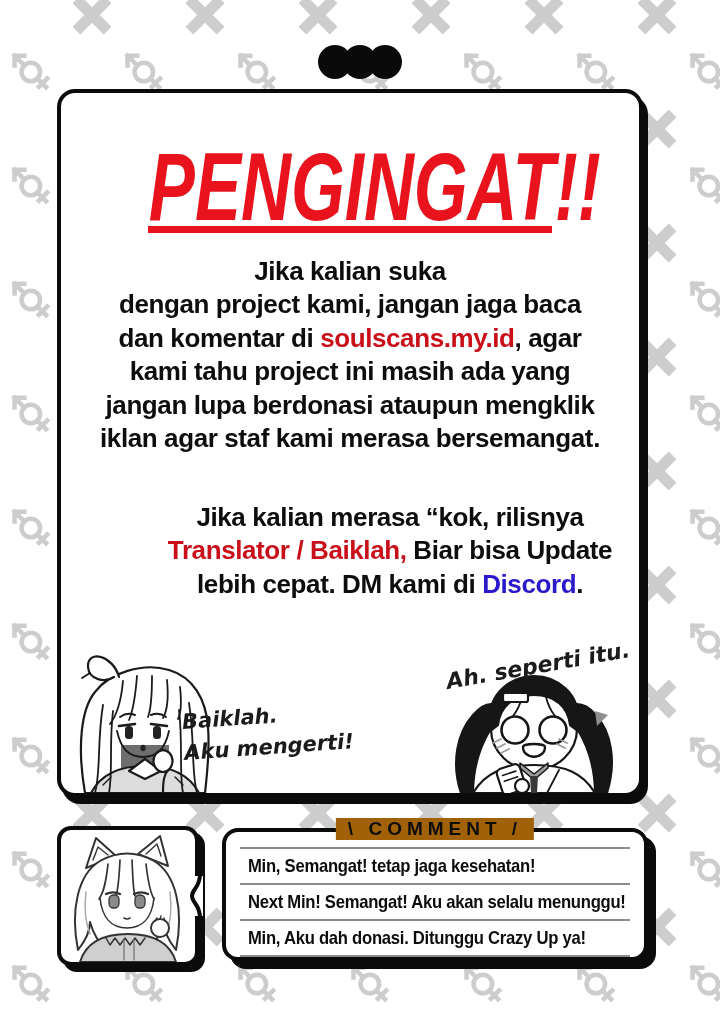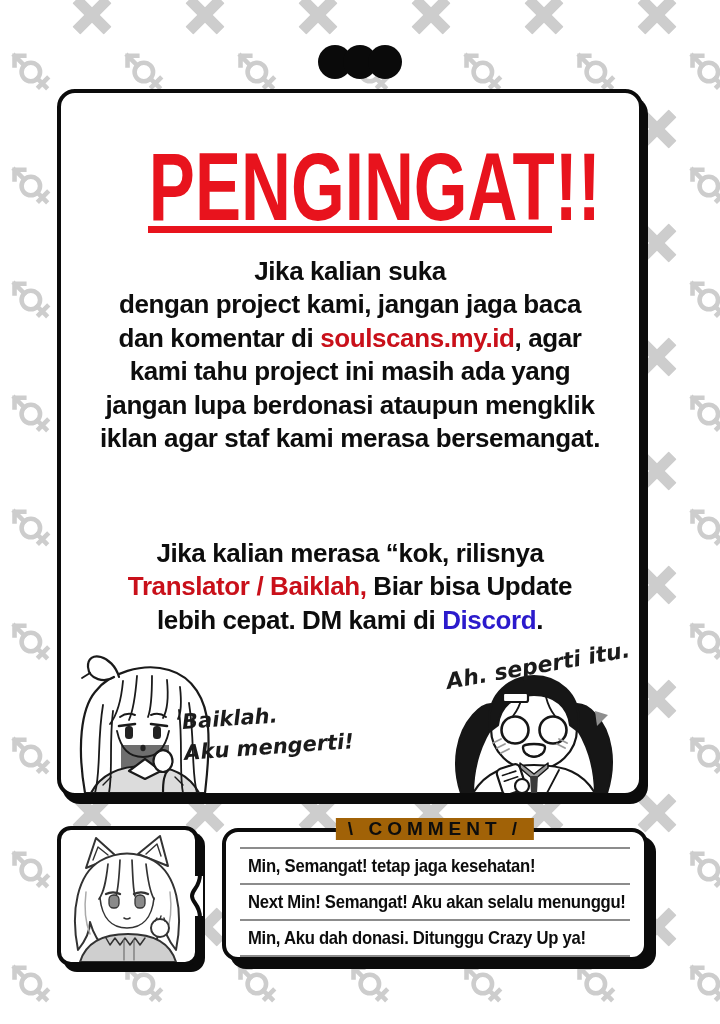--- a/index.html
+++ b/index.html
@@ -20,34 +20,34 @@
             background:#0a0a0a; }
   .dots i + i { margin-left:-9px; }
   
   .main-box {
     position:absolute; left:57px; top:89px; width:586px; height:708px;
     background:#fff; border:4px solid var(--border_black,#0b0b0b);
     border-radius:18px; box-shadow:5px 7px 0 var(--border_black,#0b0b0b);
     z-index:2; overflow:hidden;
   }
   .title-wrap { position:absolute; top:46px; left:0; width:100%;
-                text-align:right; line-height:1; }
+                text-align:right; line-height:1;font-style:italic; }
   .title-wrap b {
     display:inline-block; font-size:96px; font-weight:700; letter-spacing:0;
     color:var(--title_red,#e8131d); transform:scaleX(.72);
     transform-origin:center; white-space:nowrap;
   }
   .title-underline { position:absolute; top:133px; left:50%;
     transform:translateX(-50%); width:404px; height:7px;
     background:var(--title_red,#e8131d); }
   .para { position:absolute; left:0; width:100%; text-align:center;
           font-size:26px; font-weight:700; line-height:33.4px;
           letter-spacing:-0.4px; color:var(--text_black,#0d0d0d); }
   #para1 { top:162px; }
-  #para2 { top:444px; }
+  #para2 { top:408px;margin-left:40px; }
   .red  { color:var(--link_red,#c9101a); }
   .blue { color:var(--discord_blue,#2b1acc); }
   .link { cursor:pointer; }
   
   .hand { position:absolute; font-family:"DejaVu Sans", sans-serif;
           font-style:italic; font-weight:700; color:#1b1b1b;
           white-space:nowrap; z-index:3; }
   #left-speech  { left:122px; top:608px; font-size:21px; line-height:31px;
                   transform:rotate(-4deg); }
   #right-speech { right:8px; top:560px; font-size:22px;

